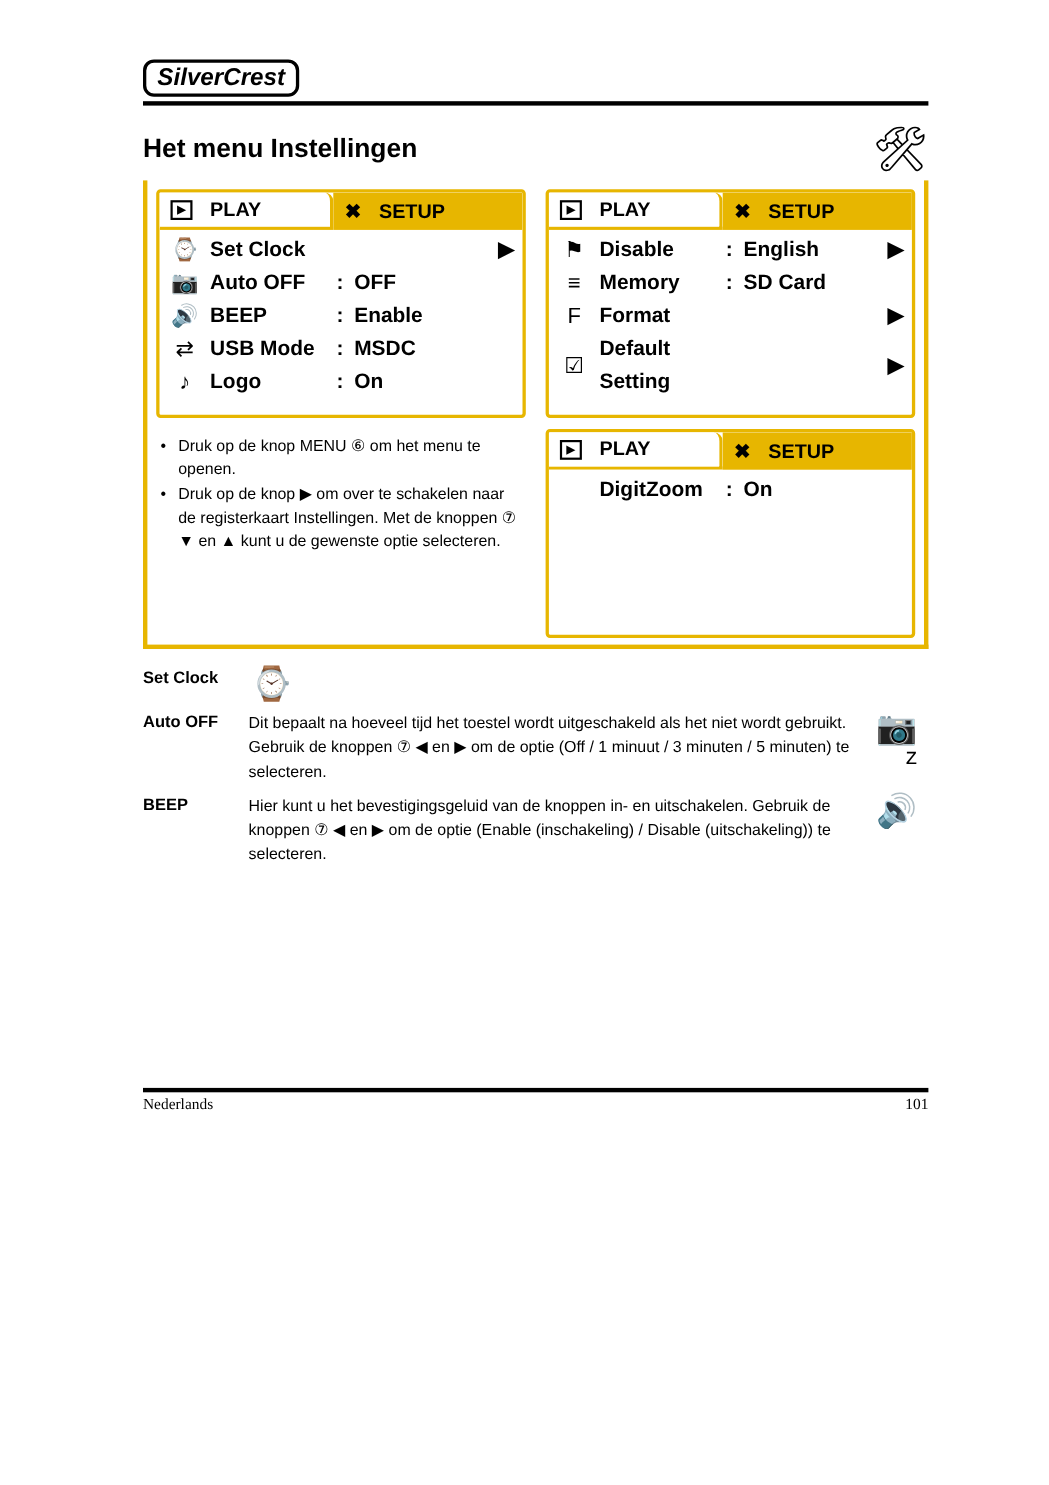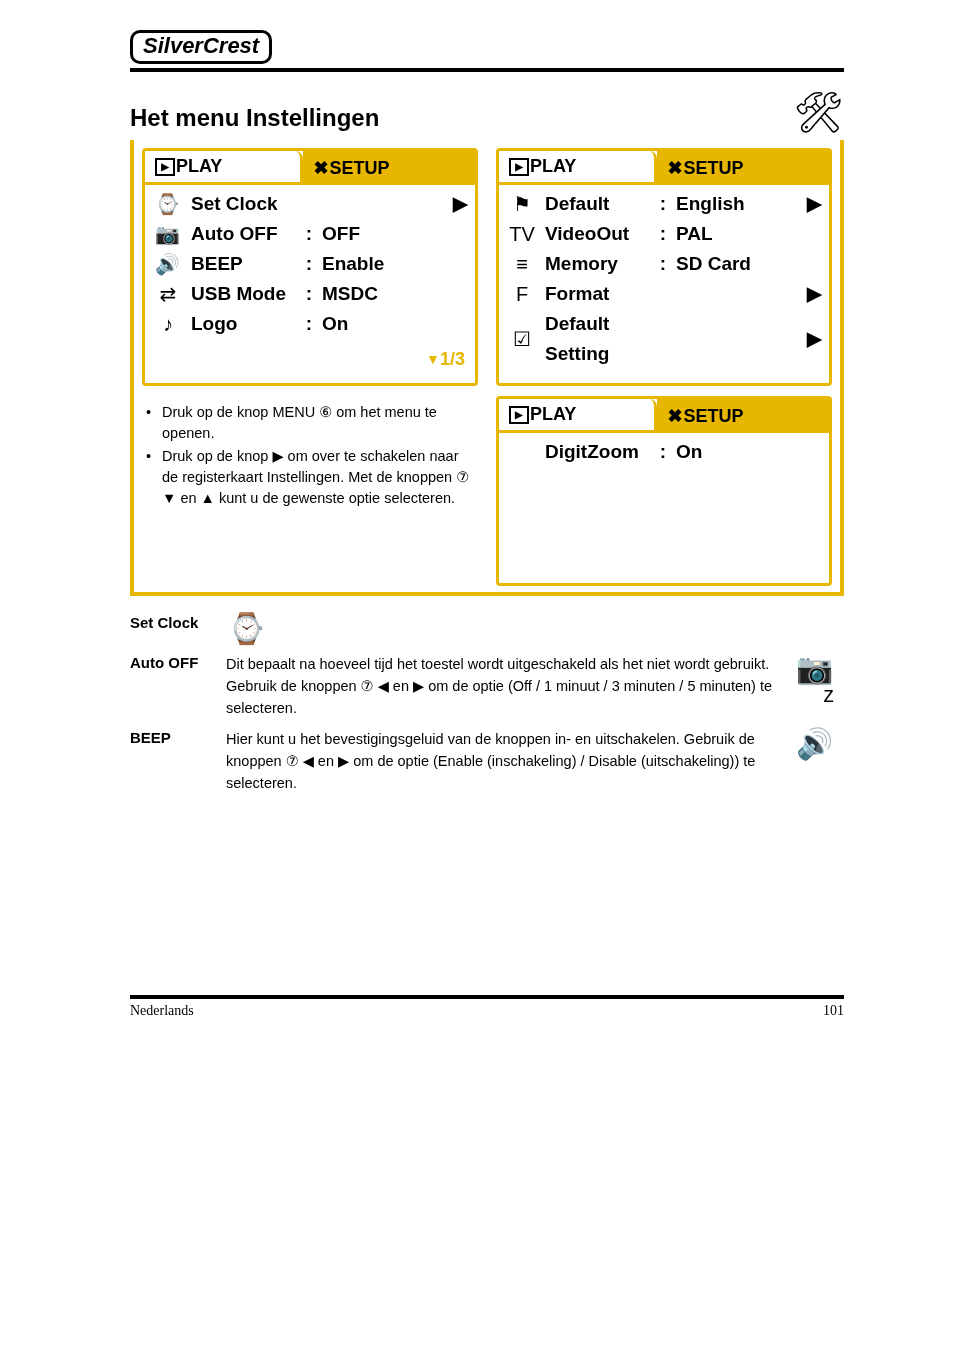--- a/index.html
+++ b/index.html
@@ -6,37 +6,38 @@
   body {
     width: 954px;
     height: 1350px;
     background: #fff;
     font-family: Arial, Helvetica, sans-serif;
     color: #000;
     position: relative;
   }
   .page {
     padding: 30px 110px 40px 130px;
+    margin-top: 24px;
   }
   .brand-logo {
     display: inline-block;
     border: 3px solid #000;
     border-radius: 10px;
     padding: 2px 10px 4px 10px;
     font-family: "Comic Sans MS", cursive, sans-serif;
     font-weight: bold;
     font-style: italic;
     font-size: 22px;
     line-height: 1;
     margin-bottom: 4px;
   }
   .hr { height: 4px; background: #000; margin-bottom: 20px; }
   .section-head {
     display: flex;
-    align-items: flex-end;
+    align-items: center;
     justify-content: space-between;
     margin-bottom: 8px;
   }
   .section-title {
     font-size: 24px;
     font-weight: bold;
   }
   .tools-icon { font-size: 40px; line-height: 1; }
   .panels-wrap {
     border-left: 4px solid #e7b600;
@@ -54,21 +55,21 @@
     background: #fff;
     position: relative;
   }
   .panel-header {
     display: flex;
     height: 34px;
   }
   .tab {
     display: flex;
     align-items: center;
-    gap: 1px;
+    gap: 16px;
     padding: 0 10px;
     font-weight: bold;
     font-size: 18px;
   }
   .tab-play {
     flex: 0 0 48%;
     background: #fff;
     border-bottom: 3px solid #e7b600;
     border-right: 3px solid #e7b600;
     border-top-right-radius: 8px;
@@ -196,50 +197,40 @@
               <span class="marrow"></span>
             </div>
             <div class="menu-row">
               <span class="micon">♪</span>
               <span class="mlabel">Logo</span>
               <span class="msep"></span>
               <span class="mval">On</span>
               <span class="marrow"></span>
             </div>
           </div>
-        <div class="panel-pager">
-          <span class="pg-arrow">▼</span><span>1/3</span>
-        </div>
       </div>
 
       <div class="panel">
         <div class="panel-header">
           <div class="tab tab-play">
             <span class="play-icon-box"></span>
             <span>PLAY</span>
           </div>
           <div class="tab tab-setup">
             <span class="tool-glyph">✖</span>
             <span>SETUP</span>
           </div>
         </div>
         <div class="panel-body" id="panel1">
             <div class="menu-row">
               <span class="micon">⚑</span>
-              <span class="mlabel">Default</span>
+              <span class="mlabel">Disable</span>
               <span class="msep"></span>
               <span class="mval">English</span>
               <span class="marrow">▶</span>
-            </div>
-            <div class="menu-row">
-              <span class="micon">TV</span>
-              <span class="mlabel">VideoOut</span>
-              <span class="msep"></span>
-              <span class="mval">PAL</span>
-              <span class="marrow"></span>
             </div>
             <div class="menu-row">
               <span class="micon">≡</span>
               <span class="mlabel">Memory</span>
               <span class="msep"></span>
               <span class="mval">SD Card</span>
               <span class="marrow"></span>
             </div>
             <div class="menu-row">
               <span class="micon">F</span>

